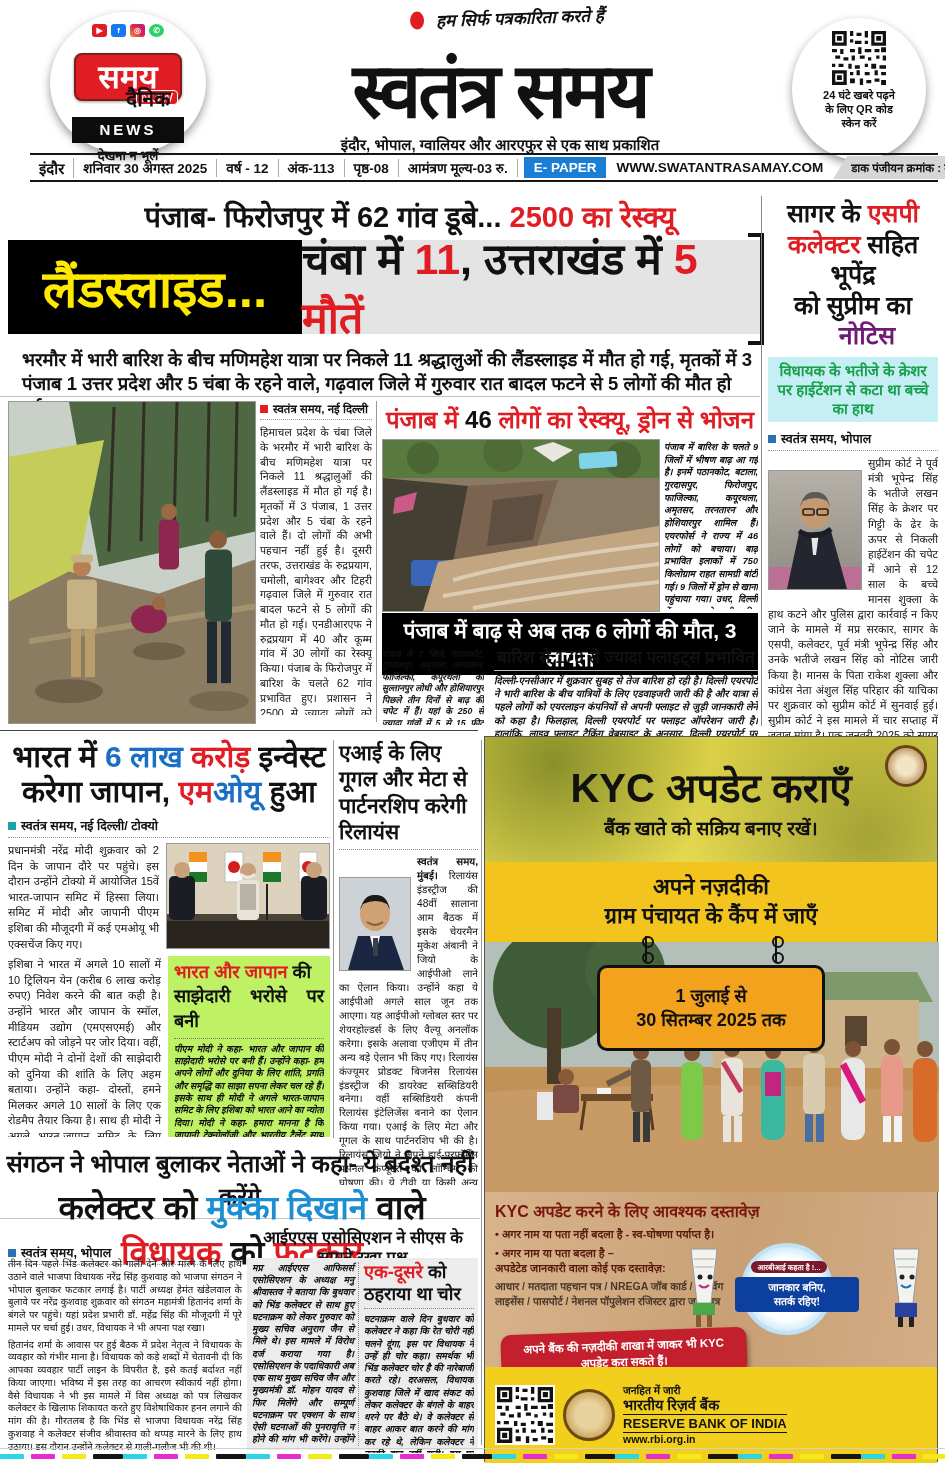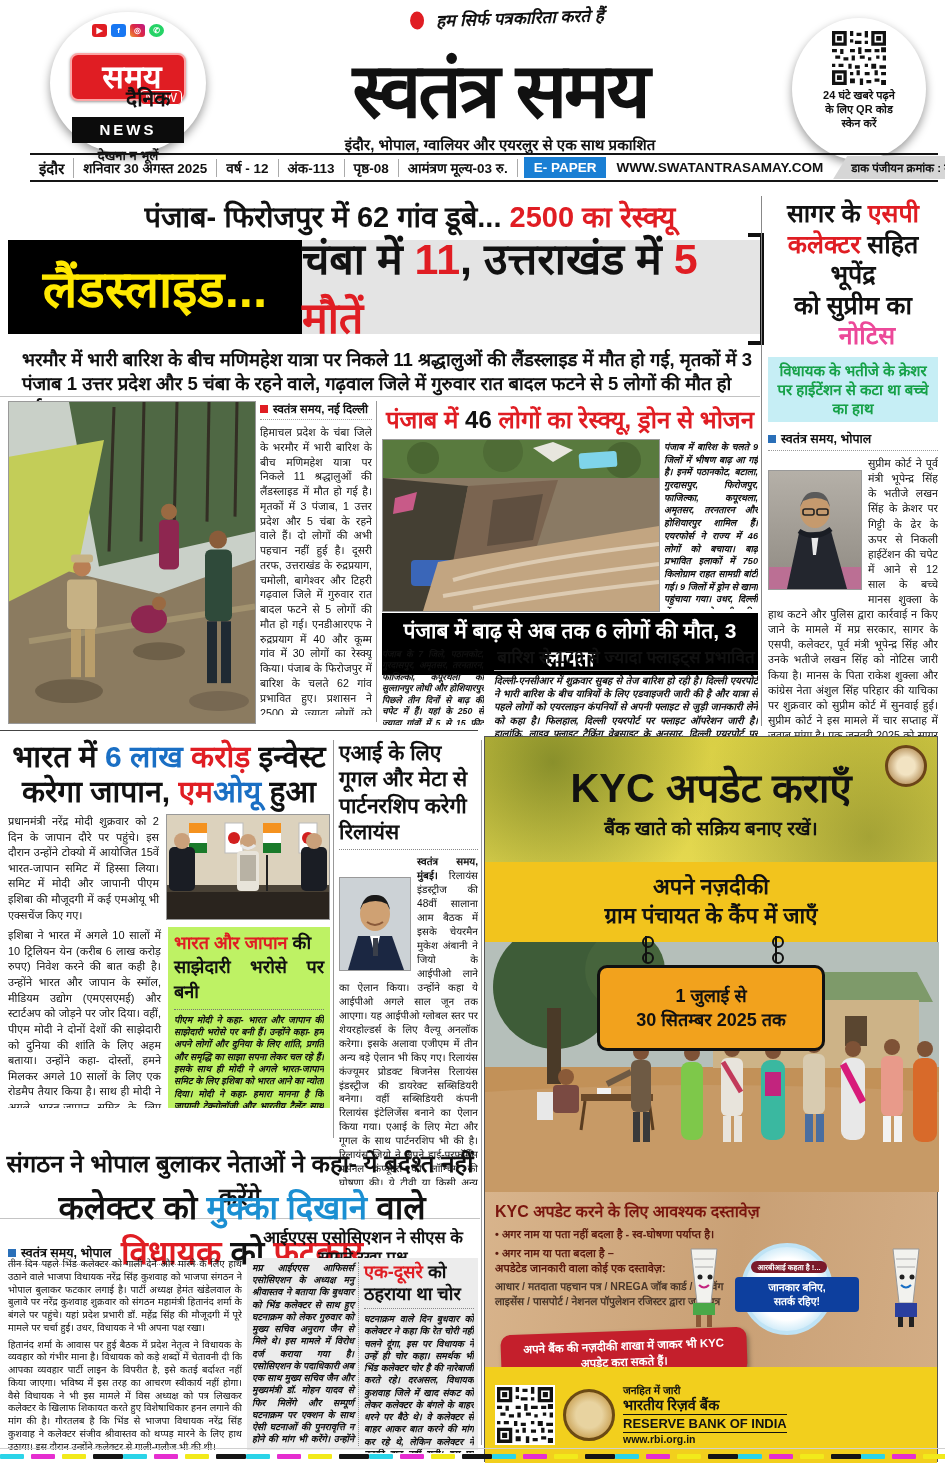--- a/index.html
+++ b/index.html
@@ -3,32 +3,32 @@
 <meta charset="utf-8">
 <style>
   html,body{margin:0;padding:0;background:#e9e9e9;font-family:"Liberation Sans",sans-serif;}
   #page{position:relative;width:945px;height:1468px;margin:0 auto;background:#fff;color:#111;overflow:hidden;}
   .abs{position:absolute;}
   .jc{text-align:justify;}
   .it{font-style:italic;}
   .red{color:#e01d23;}
   .blue{color:#1a6fc4;}
   .sky{color:#1b8fd2;}
-  .mag{color:#ec4899;margin-left:28px;}
+  .mag{color:#701a75;margin-left:28px;}
   .clip{overflow:hidden;}
   svg{display:block;}
 
   
   #logo-oval{left:50px;top:12px;width:156px;height:142px;border-radius:50%;background:#fff;
     box-shadow:0 4px 10px rgba(0,0,0,.4);text-align:center;padding-top:12px;box-sizing:border-box;}
   #social-row{display:flex;justify-content:center;gap:4px;margin-bottom:3px;}
   .sic{width:15px;height:13px;border-radius:3px;color:#fff;font-size:8px;line-height:13px;text-align:center;font-weight:900;}
   .sic.yt{background:#e01d23;} .sic.fb{background:#1877f2;} .sic.ig{background:linear-gradient(45deg,#f09433,#dc2743,#bc1888);} .sic.wa{background:#25d366;border-radius:50%;}
   #logo-red{position:relative;width:104px;margin:16px auto;background:#e01d23;color:#fff;border-radius:8px;
-    font-size:32px;font-weight:900;line-height:44px;border:2px solid #fca5a5;box-shadow:0 1px 3px rgba(0,0,0,.4);padding-left:8px;}
+    font-size:32px;font-weight:900;line-height:44px;border:2px solid #7f1d1d;box-shadow:0 1px 3px rgba(0,0,0,.4);}
   #logo-now{position:absolute;right:2px;bottom:-6px;background:#e01d23;color:#fff;border:1.5px solid #fff;border-radius:4px;
     font-size:13px;font-weight:400;line-height:13px;padding:0 4px;}
   #logo-news{width:112px;margin:6px auto 0;background:#0c0c0c;color:#fff;font-size:15px;font-weight:900;letter-spacing:3px;line-height:26px;}
   #logo-tag{margin-top:3px;font-size:13px;font-weight:800;}
   #mast-center{left:220px;top:6px;width:560px;text-align:center;}
   #mast-slogan{position:relative;display:inline-block;font-size:17px;font-weight:800;font-style:italic;transform:rotate(-2deg);margin-left:40px;}
   #mast-dot{position:absolute;left:-26px;top:2px;width:14px;height:18px;border-radius:50%;background:#e01d23;}
   #mast-daily{position:absolute;left:126px;top:84px;font-size:21px;font-weight:900;}
   #mast-title{font-size:76px;font-weight:900;line-height:1.04;letter-spacing:-3px;margin-top:22px;}
   #mast-sub{font-size:15px;font-weight:800;margin-top:4px;}
@@ -186,21 +186,21 @@
     <div id="logo-news">NEWS</div>
     <div id="logo-tag">देखना न भूलें</div>
   </div>
 
   <div class="abs" id="mast-center">
     <div id="mast-slogan">
       <span id="mast-dot"></span>
       <span>हम सिर्फ पत्रकारिता करते हैं</span>
     </div>
     <div id="mast-title">स्वतंत्र समय</div>
-    <div id="mast-sub">इंदौर, भोपाल, ग्वालियर और एयरलुर से एक साथ प्रकाशित</div>
+    <div id="mast-sub">इंदौर, भोपाल, ग्वालियर और आरएफुर से एक साथ प्रकाशित</div>
   </div>
   <div class="abs" id="mast-daily">दैनिक</div>
 
   <div class="abs" id="qr-oval">
     <svg class="qr" viewBox="0 0 33 33">
         <rect width="33" height="33" fill="#fff"></rect>
         <path fill="#111" d="M0 0h9v9H0zM24 0h9v9h-9zM0 24h9v9H0z"></path>
         <path fill="#fff" d="M2 2h5v5H2zM26 2h5v5h-5zM2 26h5v5H2z"></path>
         <path fill="#111" d="M3 3h3v3H3zM27 3h3v3h-3zM3 27h3v3H3zM11 0h2v3h-2zM15 1h3v2h-3zM20 0h2v4h-2zM11 5h2v2h-2zM14 6h4v2h-4zM20 6h2v2h-2zM0 11h3v2H0zM5 11h2v3H5zM11 11h3v2h-3zM16 10h2v4h-2zM20 11h4v2h-4zM26 11h3v2h-3zM30 10h3v3h-3zM2 15h3v2H2zM7 16h3v2H7zM12 15h2v3h-2zM17 15h3v2h-3zM22 16h2v2h-2zM27 15h2v2h-2zM31 15h2v3h-2zM0 20h2v2H0zM4 20h3v2H4zM10 20h2v3h-2zM14 21h3v2h-3zM20 20h2v2h-2zM24 20h3v3h-3zM29 21h4v2h-4zM11 25h2v2h-2zM15 24h2v3h-2zM20 25h3v2h-3zM26 24h2v3h-2zM30 25h3v2h-3zM11 29h3v3h-3zM17 29h2v4h-2zM21 30h3v2h-3zM26 29h3v2h-3zM30 30h3v3h-3z"></path>
       </svg>
@@ -333,20 +333,24 @@
   <div class="abs" id="flights">
     <div id="flights-head">बारिश से 170 से ज्यादा फ्लाइट्स प्रभावित</div>
     <div id="flights-body" class="it jc clip">दिल्ली-एनसीआर में शुक्रवार सुबह से तेज बारिश हो रही है। दिल्ली एयरपोर्ट ने भारी बारिश के बीच यात्रियों के लिए एडवाइजरी जारी की है और यात्रा से पहले लोगों को एयरलाइन कंपनियों से अपनी फ्लाइट से जुड़ी जानकारी लेने को कहा है। फिलहाल, दिल्ली एयरपोर्ट पर फ्लाइट ऑपरेशन जारी है। हालांकि, लाइव फ्लाइट ट्रैकिंग वेबसाइट के अनुसार, दिल्ली एयरपोर्ट पर शुक्रवार सुबह 11.30 बजे तक कम से कम 146 फ्लाइट्स के टेकऑफ और 30 फ्लाइट्स की लैंडिंग में देरी हुई।</div>
   </div>
   <div class="abs" id="rule-mid"></div>
 
   <div class="abs" id="japan">
     <div id="japan-head">
       <span>भारत में </span><span class="blue">6 लाख </span><span class="red">करोड़</span><span> इन्वेस्ट</span><br>
       <span>करेगा जापान, </span><span class="red">एम</span><span class="blue">ओयू</span><span> हुआ</span>
+    </div>
+    <div class="byline">
+      <span class="bullet" style="background:#1aa3a8"></span>
+      <span>स्वतंत्र समय, नई दिल्ली/ टोक्यो</span>
     </div>
     <div id="japan-body" class="jc clip">
       <svg id="photo-modi" viewBox="0 0 162 104" preserveAspectRatio="none">
         <rect width="162" height="104" fill="#dcd2bd"></rect>
         <g>
             <rect x="22" y="8" width="18" height="30" fill="#f4921f"></rect>
             <rect x="22" y="18" width="18" height="10" fill="#fff"></rect>
             <rect x="22" y="28" width="18" height="10" fill="#1a7a2a"></rect>
           </g>
         <g>

